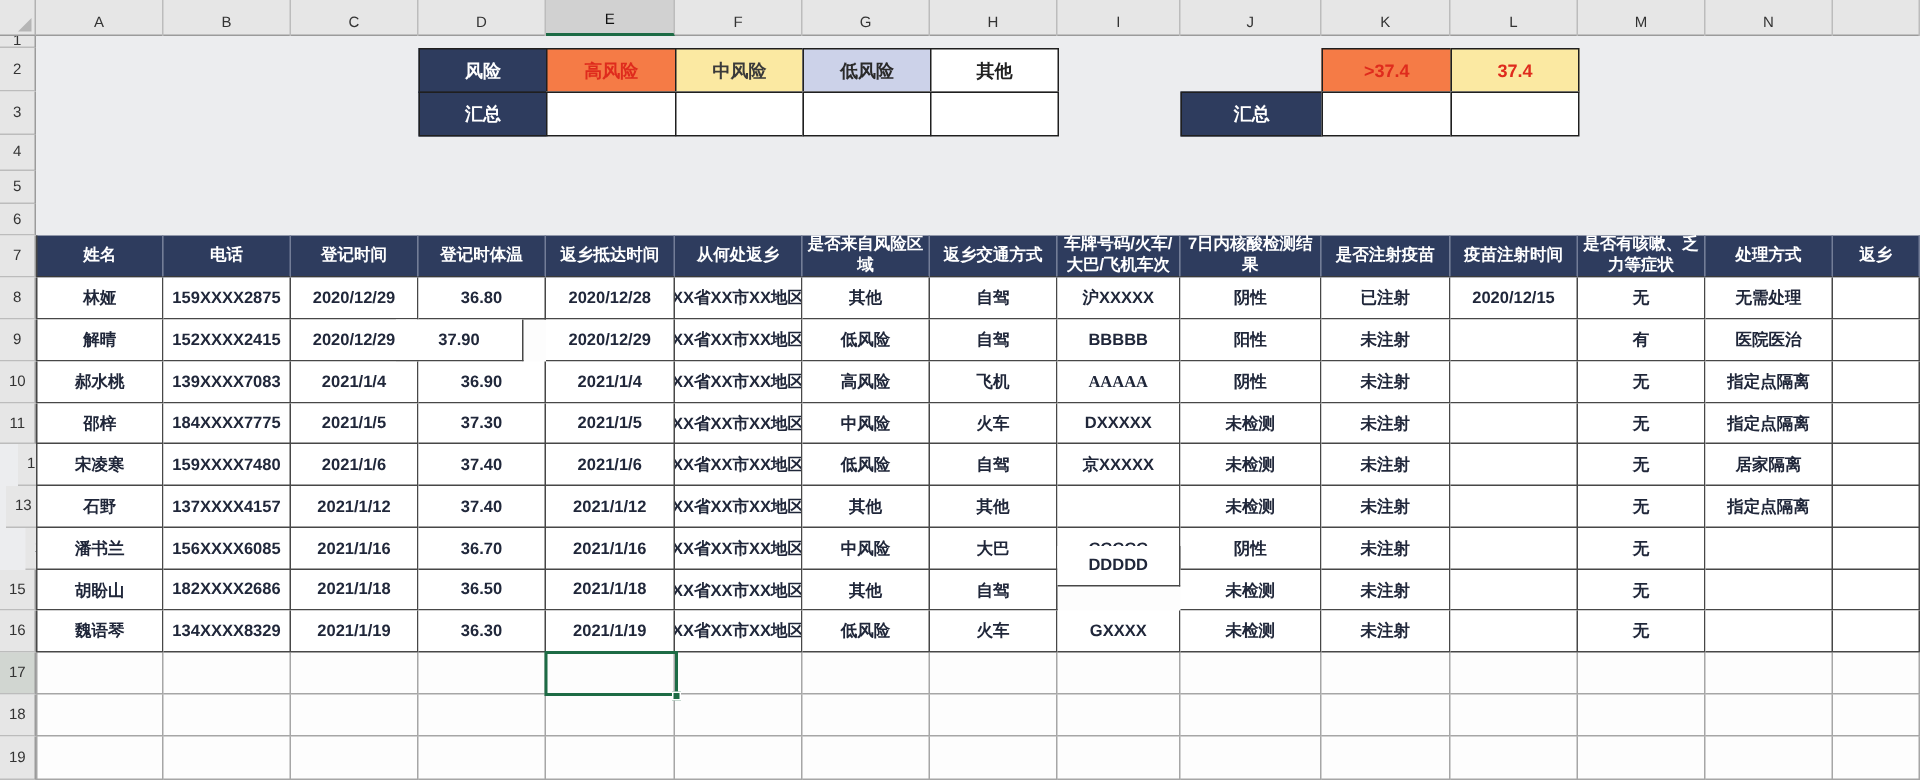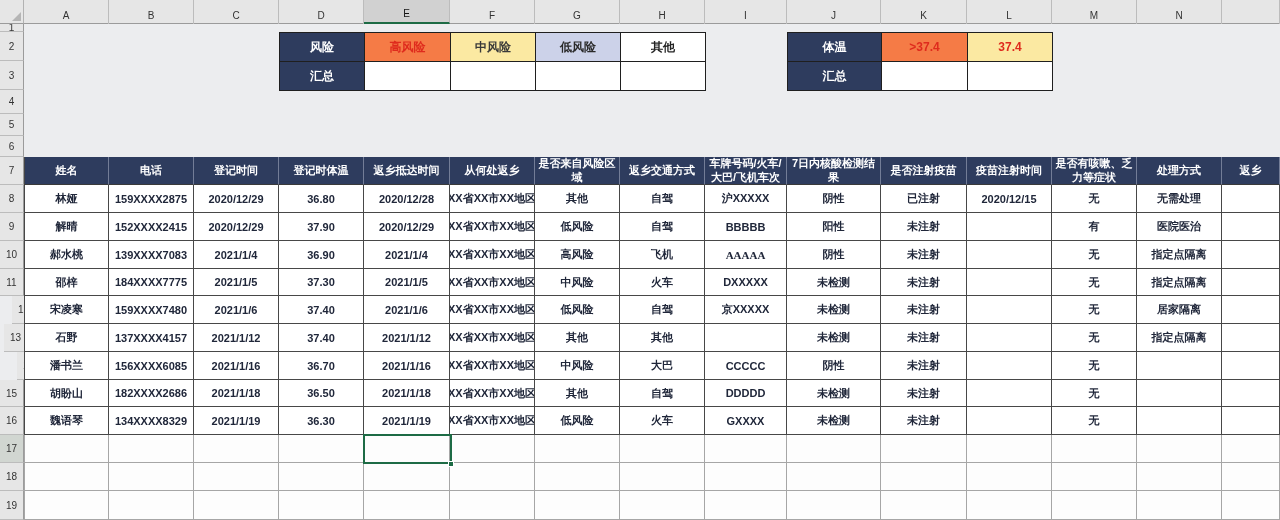--- a/index.html
+++ b/index.html
@@ -127,21 +127,21 @@
       <div class="cell data" style="left: 705px; top: 185px; width: 82px; height: 28px;">沪XXXXX</div>
       <div class="cell data" style="left: 787px; top: 185px; width: 94px; height: 28px;">阴性</div>
       <div class="cell data" style="left: 881px; top: 185px; width: 86px; height: 28px;">已注射</div>
       <div class="cell data" style="left: 967px; top: 185px; width: 85px; height: 28px;">2020/12/15</div>
       <div class="cell data" style="left: 1052px; top: 185px; width: 85px; height: 28px;">无</div>
       <div class="cell data" style="left: 1137px; top: 185px; width: 85px; height: 28px;">无需处理</div>
       <div class="cell data" style="left: 1222px; top: 185px; width: 58px; height: 28px;"></div>
       <div class="cell data first" style="left: 24px; top: 213px; width: 85px; height: 28px;">解晴</div>
       <div class="cell data" style="left: 109px; top: 213px; width: 85px; height: 28px;">152XXXX2415</div>
       <div class="cell data" style="left: 194px; top: 213px; width: 85px; height: 28px;">2020/12/29</div>
-      <div class="cell data" style="left: 279px; top: 213px; width: 85px; height: 28px;">37.90</div>
+      <div class="cell data" style="left: 264px; top: 213px; width: 85px; height: 28px;">37.90</div>
       <div class="cell data" style="left: 364px; top: 213px; width: 86px; height: 28px;">2020/12/29</div>
       <div class="cell data" style="left: 450px; top: 213px; width: 85px; height: 28px;">XX省XX市XX地区</div>
       <div class="cell data" style="left: 535px; top: 213px; width: 85px; height: 28px;">低风险</div>
       <div class="cell data" style="left: 620px; top: 213px; width: 85px; height: 28px;">自驾</div>
       <div class="cell data" style="left: 705px; top: 213px; width: 82px; height: 28px;">BBBBB</div>
       <div class="cell data" style="left: 787px; top: 213px; width: 94px; height: 28px;">阳性</div>
       <div class="cell data" style="left: 881px; top: 213px; width: 86px; height: 28px;">未注射</div>
       <div class="cell data" style="left: 967px; top: 213px; width: 85px; height: 28px;"></div>
       <div class="cell data" style="left: 1052px; top: 213px; width: 85px; height: 28px;">有</div>
       <div class="cell data" style="left: 1137px; top: 213px; width: 85px; height: 28px;">医院医治</div>
@@ -222,21 +222,21 @@
       <div class="cell data" style="left: 1137px; top: 352px; width: 85px; height: 28px;"></div>
       <div class="cell data" style="left: 1222px; top: 352px; width: 58px; height: 28px;"></div>
       <div class="cell data first" style="left: 24px; top: 380px; width: 85px; height: 27px;">胡盼山</div>
       <div class="cell data" style="left: 109px; top: 380px; width: 85px; height: 27px;">182XXXX2686</div>
       <div class="cell data" style="left: 194px; top: 380px; width: 85px; height: 27px;">2021/1/18</div>
       <div class="cell data" style="left: 279px; top: 380px; width: 85px; height: 27px;">36.50</div>
       <div class="cell data" style="left: 364px; top: 380px; width: 86px; height: 27px;">2021/1/18</div>
       <div class="cell data" style="left: 450px; top: 380px; width: 85px; height: 27px;">XX省XX市XX地区</div>
       <div class="cell data" style="left: 535px; top: 380px; width: 85px; height: 27px;">其他</div>
       <div class="cell data" style="left: 620px; top: 380px; width: 85px; height: 27px;">自驾</div>
-      <div class="cell data" style="left: 705px; top: 380px; width: 82px; height: 27px; text-align: center;">DDDDD</div>
+      <div class="cell data" style="left: 705px; top: 364px; width: 82px; height: 27px; text-align: center;">DDDDD</div>
       <div class="cell data" style="left: 787px; top: 380px; width: 94px; height: 27px;">未检测</div>
       <div class="cell data" style="left: 881px; top: 380px; width: 86px; height: 27px;">未注射</div>
       <div class="cell data" style="left: 967px; top: 380px; width: 85px; height: 27px;"></div>
       <div class="cell data" style="left: 1052px; top: 380px; width: 85px; height: 27px;">无</div>
       <div class="cell data" style="left: 1137px; top: 380px; width: 85px; height: 27px;"></div>
       <div class="cell data" style="left: 1222px; top: 380px; width: 58px; height: 27px;"></div>
       <div class="cell data first" style="left: 24px; top: 407px; width: 85px; height: 28px;">魏语琴</div>
       <div class="cell data" style="left: 109px; top: 407px; width: 85px; height: 28px;">134XXXX8329</div>
       <div class="cell data" style="left: 194px; top: 407px; width: 85px; height: 28px;">2021/1/19</div>
       <div class="cell data" style="left: 279px; top: 407px; width: 85px; height: 28px;">36.30</div>
@@ -304,21 +304,20 @@
   <div class="lg orange p-e2">高风险</div>
   <div class="lg yellow p-f2">中风险</div>
   <div class="lg lav p-g2">低风险</div>
   <div class="lg p-h2">其他</div>
   <div class="lg navy p-d3">汇总</div>
   <div class="lg p-e3"></div>
   <div class="lg p-f3"></div>
   <div class="lg p-g3"></div>
   <div class="lg p-h3"></div>
 
-  <div class="lg navy p-j2">体温</div>
   <div class="lg orange p-k2">&gt;37.4</div>
   <div class="lg yellowred p-l2">37.4</div>
   <div class="lg navy p-j3">汇总</div>
   <div class="lg p-k3"></div>
   <div class="lg p-l3"></div>
 
   <div class="sel-box"></div>
   <div class="fill-handle"></div>
 
 </div>

